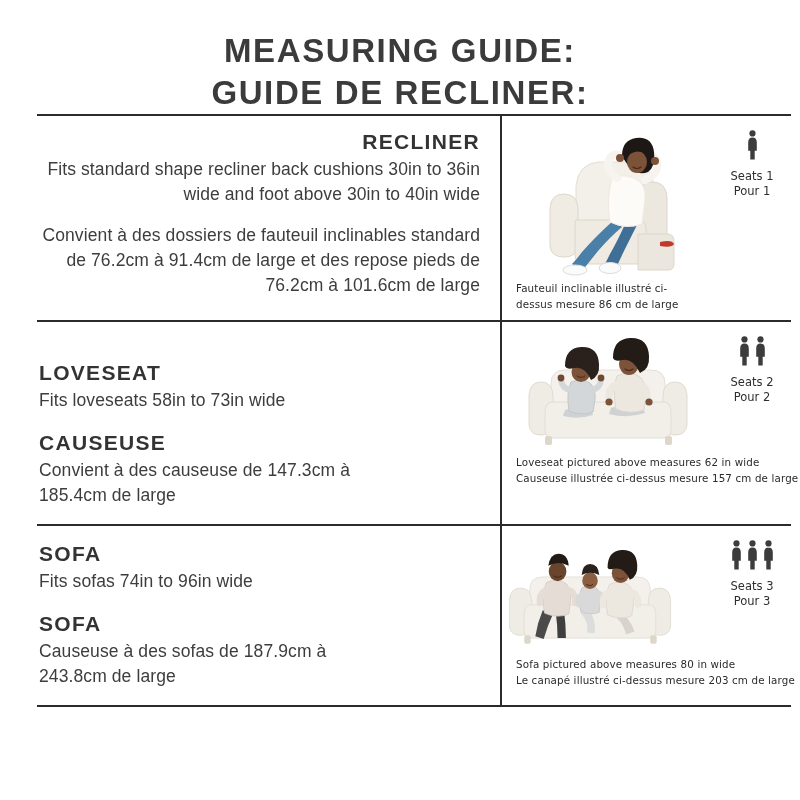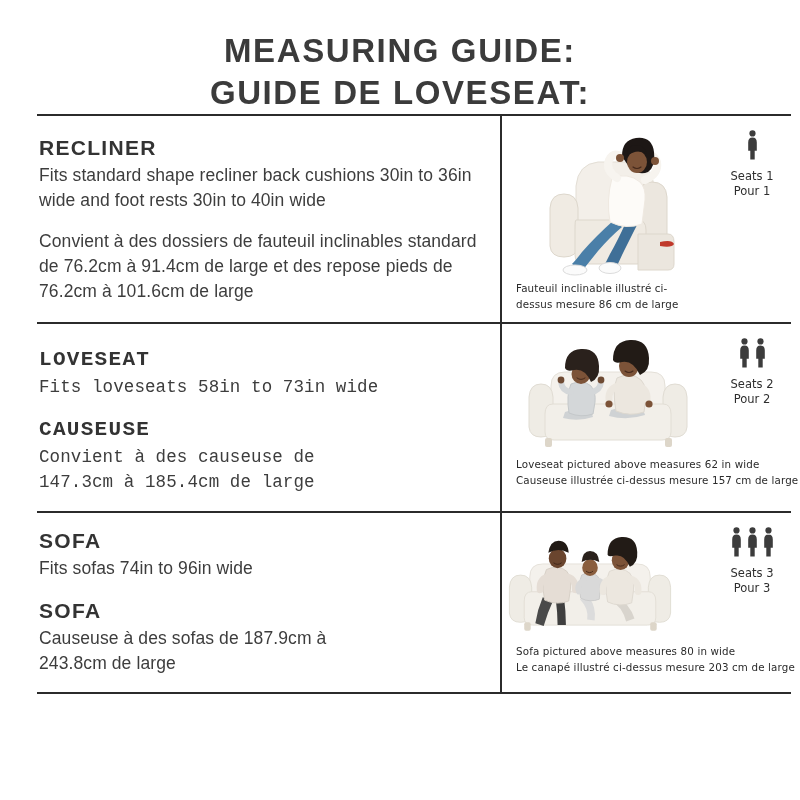--- a/index.html
+++ b/index.html
@@ -125,48 +125,48 @@
     font-size: 10.3px;
     line-height: 16px;
     color: #2a2a2a;
     font-family: "DejaVu Sans", sans-serif;
     letter-spacing: 0.15px;
     white-space: nowrap;
   }
   .caption-line.wrapped { white-space: normal; }
 
   
-  .section.s-recliner .col-text { padding-top: 18px; padding-bottom: 18px; }
+  .section.s-recliner .col-text { padding-top: 12px; padding-bottom: 18px; text-align: right; }
   .section.s-recliner .media-top { height: 160px; }
-  .section.s-loveseat .col-text { padding-top: 22px; padding-bottom: 16px; font-family: Liberation Mono, monospace; }
+  .section.s-loveseat .col-text { padding-top: 37px; padding-bottom: 16px; }
   .section.s-loveseat .media-top { height: 128px; }
   .section.s-sofa .col-text { padding-top: 14px; padding-bottom: 16px; }
   .section.s-sofa .media-top { height: 126px; gap: 35px; }
 
   
   .scene { display:block; }
 </style>
 </head>
 <body>
 
 <div id="page">
 
   <div class="title-block">
     <div class="title-line">MEASURING GUIDE:</div>
-    <div class="title-line">GUIDE DE LOVESEAT:</div>
+    <div class="title-line">GUIDE DE RECLINER:</div>
   </div>
 
   <div class="guide">
 
     <div class="rule"></div>
 
     <div class="section s-recliner">
       <div class="col-text">
         <div class="sec-title">RECLINER</div>
-        <div class="sec-body">Fits standard shape recliner back cushions 30in to 36in wide and foot rests 30in to 40in wide</div>
+        <div class="sec-body">Fits standard shape recliner back cushions 30in to 36in wide and foot above 30in to 40in wide</div>
         <div class="lang-gap"></div>
         <div class="sec-body">Convient à des dossiers de fauteuil inclinables standard de 76.2cm à 91.4cm de large et des repose pieds de 76.2cm à 101.6cm de large</div>
       </div>
 
       <div class="col-media">
         <div class="media-top">
 
           <div class="photo-wrap">
             <svg class="scene" width="180" height="160" viewBox="0 0 180 160">
 

